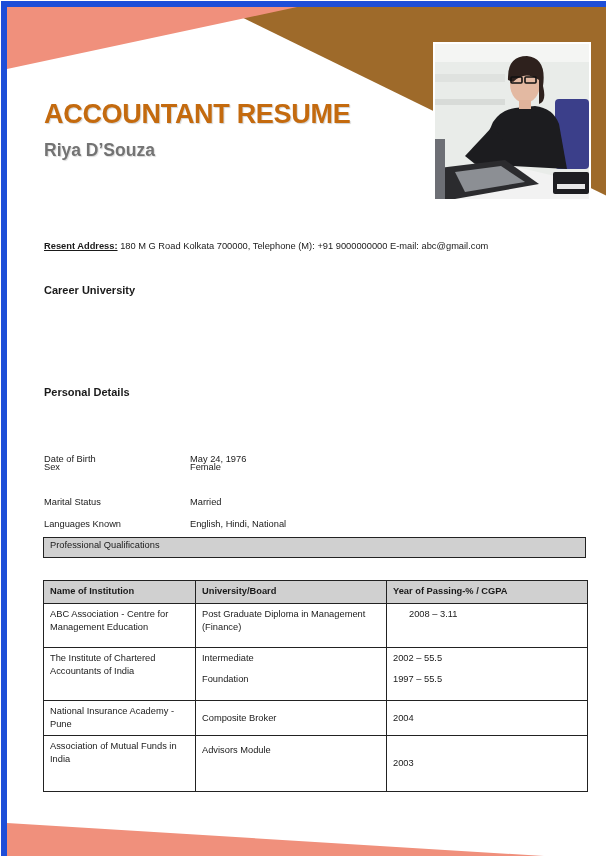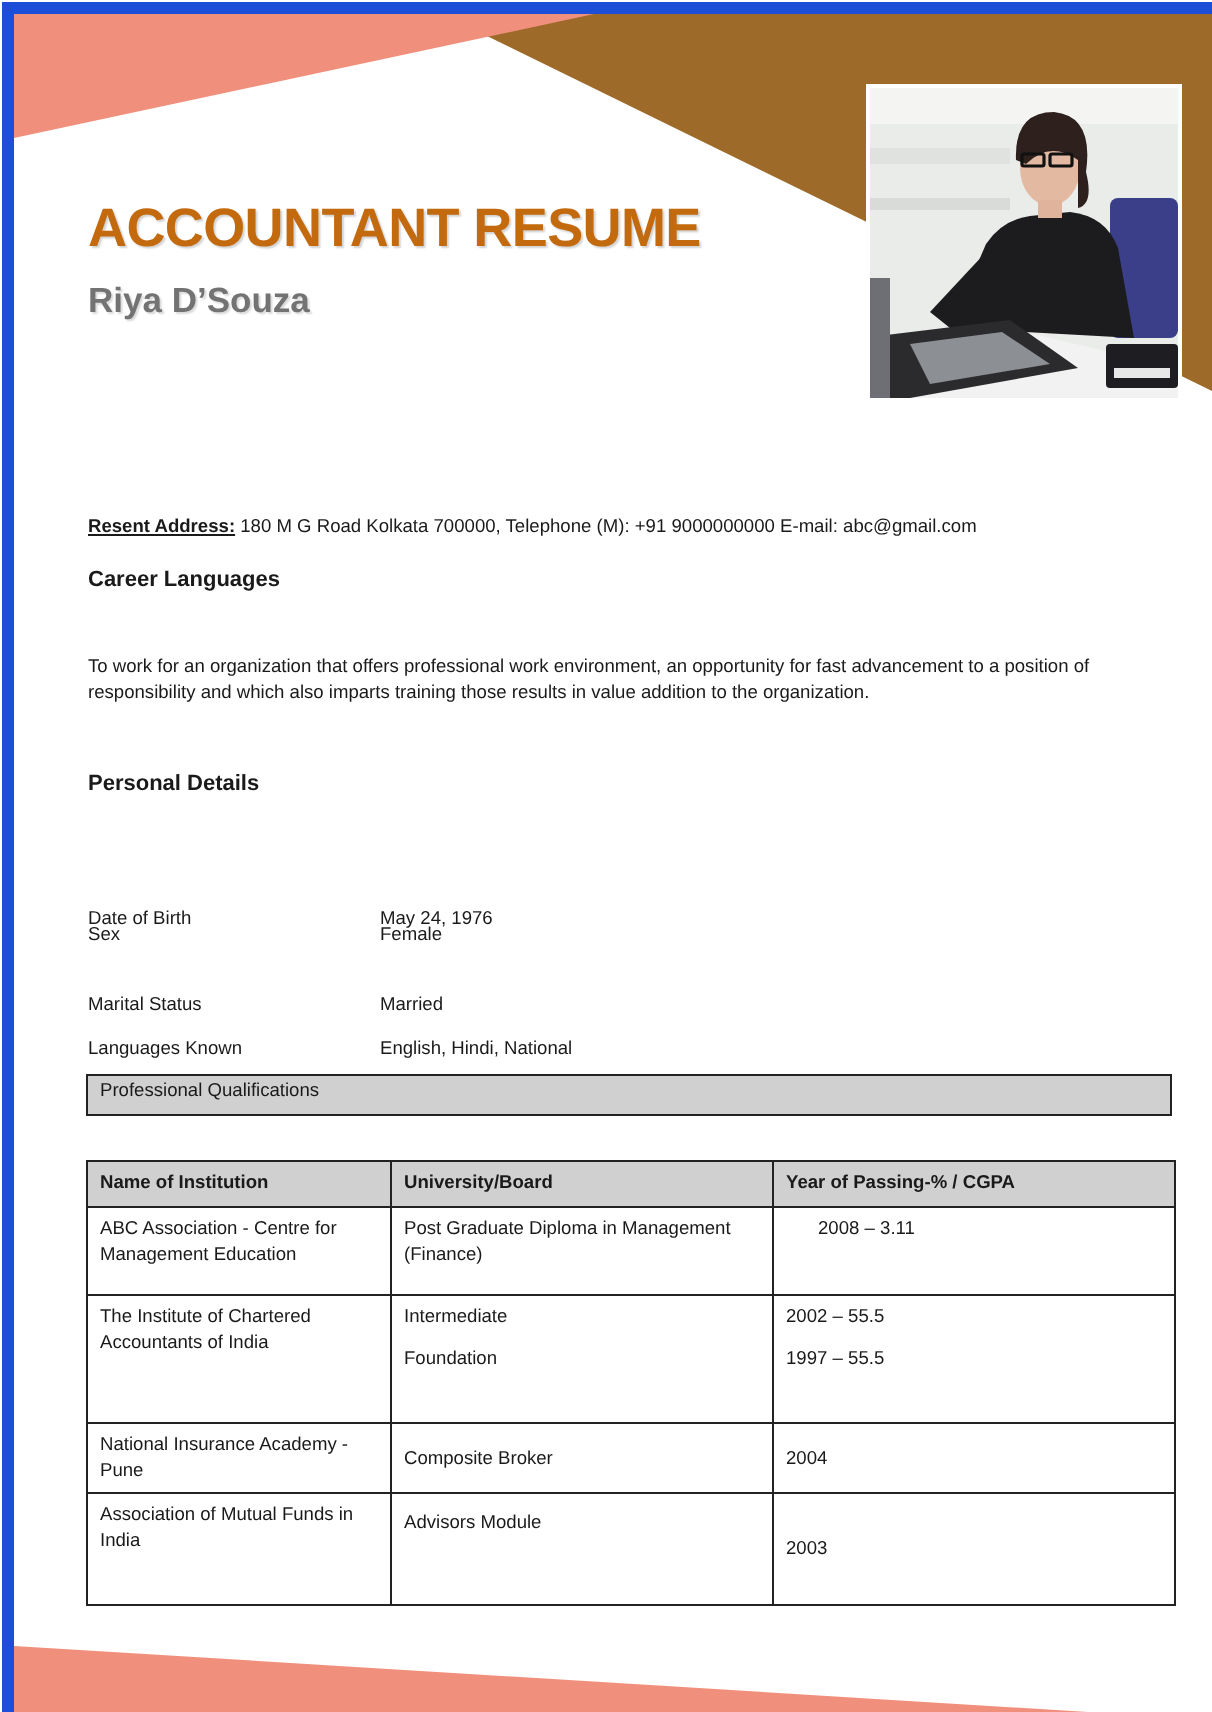--- a/index.html
+++ b/index.html
@@ -8,21 +8,21 @@
   .page { position:absolute; left:1px; top:1px; width:602px; height:853px;
           border:6px solid #1d4ed8; background:#fff; overflow:hidden; }
   .shape { position:absolute; left:0; top:0; }
   .title { position:absolute; left:37px; top:92px; font-size:27px; font-weight:bold;
            letter-spacing:-0.3px; white-space:nowrap; text-shadow:1px 1px 1px rgba(0,0,0,0.18); }
   .subtitle { position:absolute; left:37px; top:133px; font-size:17.5px; font-weight:bold;
               white-space:nowrap; text-shadow:1px 1px 1px rgba(0,0,0,0.15); }
   .photo { position:absolute; left:426px; top:35px; width:158px; height:159px;
            background:#fff; box-sizing:border-box; border:2px solid #fff; overflow:hidden; }
   .small { font-size:9.3px; line-height:13px; }
-  .address { position:absolute; left:37px; top:233px; white-space:nowrap;margin-top:17px; }
+  .address { position:absolute; left:37px; top:233px; white-space:nowrap; }
   .address .lbl { font-weight:bold; text-decoration:underline; }
   .h2 { position:absolute; left:37px; font-size:11px; font-weight:bold; }
   .para { position:absolute; left:37px; top:320px; width:540px; }
   .pd-row { position:absolute; left:37px; white-space:nowrap;margin-top:23px; }
   .pd-row .val { position:absolute; left:146px; top:0; }
   .pq-box { position:absolute; left:36px; top:530px; width:543px; height:21px;
             background:#d0d0d0; border:1px solid #222; box-sizing:border-box;
             padding:1px 6px; }
   table.qual { position:absolute; left:36px; top:573px; width:544px; border-collapse:collapse; table-layout:fixed; }
   table.qual th, table.qual td { border:1px solid #222; vertical-align:top; text-align:left;
@@ -67,22 +67,21 @@
       <rect x="0" y="95" width="10" height="60" fill="#6d6f75"></rect>
       <rect x="118" y="128" width="36" height="22" rx="2" fill="#1e1e22"></rect>
       <rect x="122" y="140" width="28" height="5" fill="#e8e8e8"></rect>
     </svg>
   </div>
 
   <div class="address small">
     <span class="lbl">Resent Address:</span><span> 180 M G Road Kolkata 700000, Telephone (M): +91 9000000000 E-mail: abc@gmail.com</span>
   </div>
 
-  <div class="h2" style="top:277px">Career Languages</div>
-  <div class="para small">To work for an organization that offers professional work environment, an opportunity for fast advancement to a position of responsibility and which also imparts training those results in value addition to the organization.</div>
+  <div class="h2" style="top:277px">Career University</div>
 
   <div class="h2" style="top:379px">Personal Details</div>
 
   <div class="pd-row small" style="top:423px">
     <span>Date of Birth</span>
     <span class="val">May 24, 1976</span>
   </div>
   <div class="pd-row small" style="top:431px">
     <span>Sex</span>
     <span class="val">Female</span>
@@ -110,21 +109,21 @@
         <th>University/Board</th>
         <th>Year of Passing-% / CGPA</th>
       </tr>
     </thead>
     <tbody>
       <tr style="height:44px">
         <td>ABC Association - Centre for Management Education</td>
         <td>Post Graduate Diploma in Management (Finance)</td>
         <td style="padding-left:22px">2008 – 3.11</td>
       </tr>
-      <tr style="height:64px">
+      <tr style="height:53px">
         <td>The Institute of Chartered Accountants of India</td>
         <td>
           <div>Intermediate</div>
           <div style="margin-top:8px">Foundation</div>
         </td>
         <td>
           <div>2002 – 55.5</div>
           <div style="margin-top:8px">1997 – 55.5</div>
         </td>
       </tr>

